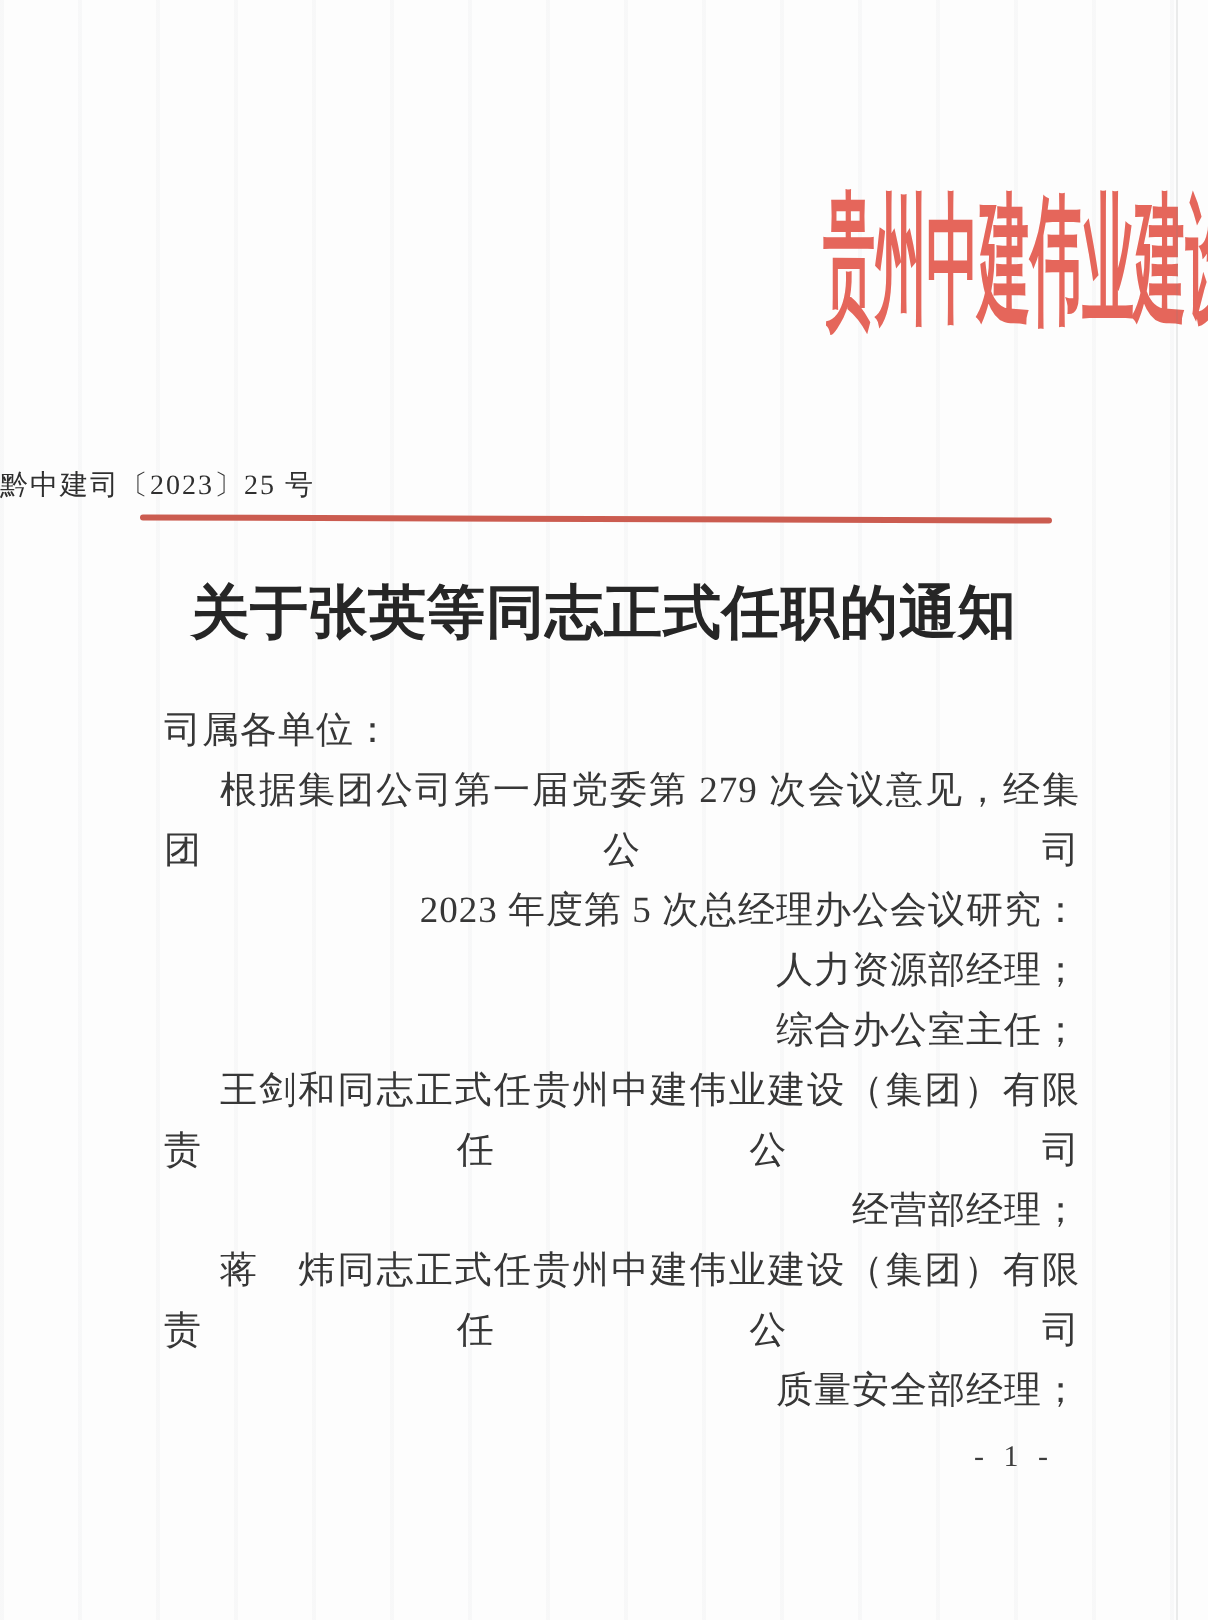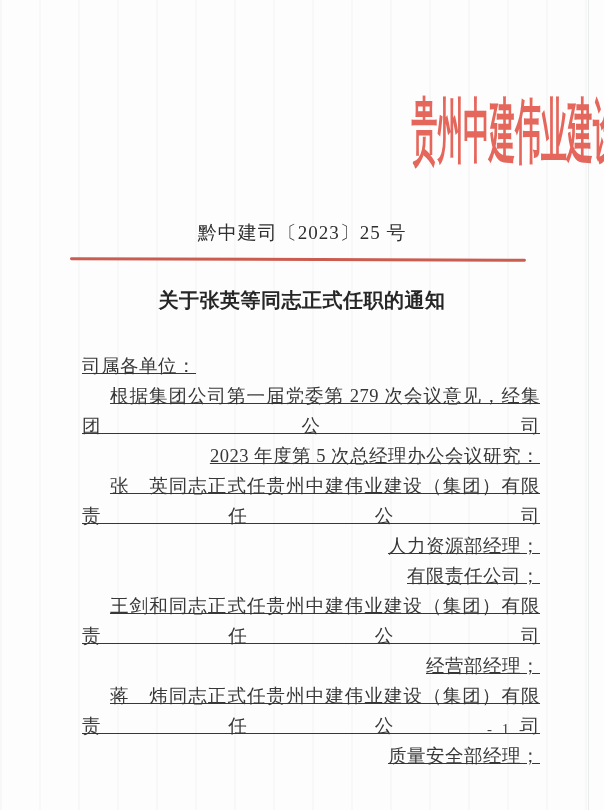--- a/index.html
+++ b/index.html
@@ -49,25 +49,24 @@
     line-height: 80px;
     font-weight: 700;
     color: var(--banner-red, #e5665b);
     transform: scaleX(0.37);
     transform-origin: 50% 50%;
     white-space: nowrap;
   }
 
   .doc-number {
     position: absolute;
-    top: 220px;
+    top: 234px;
     left: 0;
     width: 100%;
-    text-align: center;
-    font-size: 19px;
+    font-size: 14px;
     letter-spacing: 1px;
     color: #2f2f2f;
   }
 
   .red-divider {
     position: absolute;
     top: 258px;
     left: 70px;
     width: 456px;
     height: 3px;
@@ -76,37 +75,37 @@
     transform: rotate(0.2deg);
   }
 
   .doc-title {
     position: absolute;
     top: 287px;
     left: 0;
     width: 100%;
     margin: 0;
     text-align: center;
-    font-size: 20px;
+    font-size: 29px;
     font-weight: 700;
     letter-spacing: 0.5px;
     color: var(--title-text, #262626);
   }
 
   .body {
     position: absolute;
     top: 351px;
     left: 82px;
     width: 458px;
     font-size: 18.5px;
     line-height: 30px;
     letter-spacing: 0.5px;
     color: var(--body-text, #373737);
   }
-  .body p { margin: 0; text-decoration: underline; }
+  .body p { margin: 0; }
   .para .l1 {
     text-indent: 28px;
     text-align: justify;
     text-align-last: justify;
   }
   .para .l2 {
     text-align: right;
   }
 
   .page-number {
@@ -136,26 +135,25 @@
 
   <div class="body">
     <p>司属各单位：</p>
 
     <div class="para">
       <p class="l1">根据集团公司第一届党委第 279 次会议意见，经集团公司</p>
       <p class="l2">2023 年度第 5 次总经理办公会议研究：</p>
     </div>
 
     <div class="para">
-      <p class="l1">张　英同志正式任贵州中建伟业建设（集团）有限责任公司</p>
       <p class="l2">人力资源部经理；</p>
     </div>
 
     <div class="para">
-      <p class="l2">有限责任公司；</p>
+      <p class="l2">综合办公室主任；</p>
     </div>
 
     <div class="para">
       <p class="l1">王剑和同志正式任贵州中建伟业建设（集团）有限责任公司</p>
       <p class="l2">经营部经理；</p>
     </div>
 
     <div class="para">
       <p class="l1">蒋　炜同志正式任贵州中建伟业建设（集团）有限责任公司</p>
       <p class="l2">质量安全部经理；</p>

